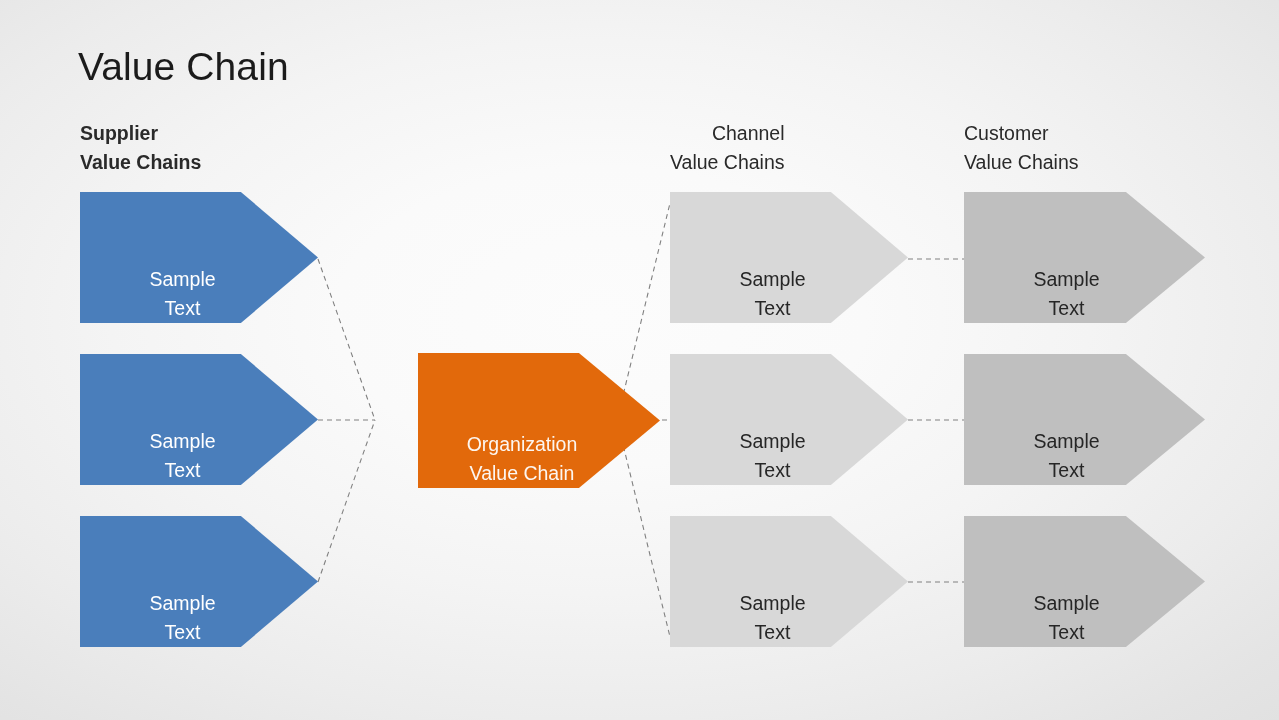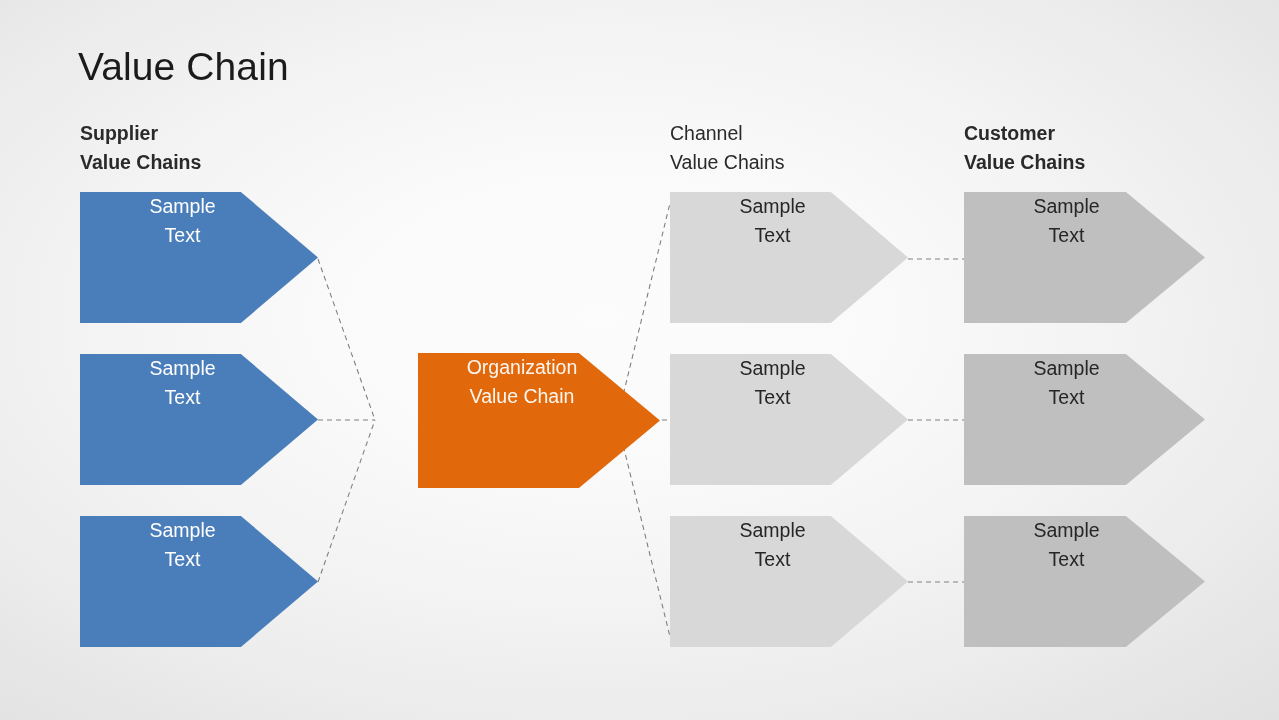--- a/index.html
+++ b/index.html
@@ -49,38 +49,38 @@
     font-size: 19.5px;
     line-height: 28.5px;
     color: #2a2a2a;
     font-weight: 400;
     white-space: nowrap;
   }
   .col-header .l1 { display: block; }
   .col-header .l2 { display: block; }
 
   #hdr-supplier { left: 80px;  top: 119px; font-weight: bold; }
-  #hdr-channel  { left: 670px; top: 119px; }
-  #hdr-customer { left: 964px; top: 119px; font-weight: bold; }
+  #hdr-channel  { left: 670px; top: 119px; text-align: right; }
+  #hdr-customer { left: 964px; top: 119px; }
 
   
   #connectors {
     position: absolute;
     left: 0;
     top: 0;
     width: 1279px;
     height: 720px;
     pointer-events: none;
   }
 
   
   .arrow {
     position: absolute;
     display: flex;
-    align-items: flex-start;
+    align-items: flex-end;
     justify-content: flex-start;
     box-sizing: border-box;
   }
   .arrow .label {
     width: 205px;
     text-align: center;
     font-size: 19.5px;
     line-height: 29px;
     font-weight: 400;
     white-space: pre-line;

